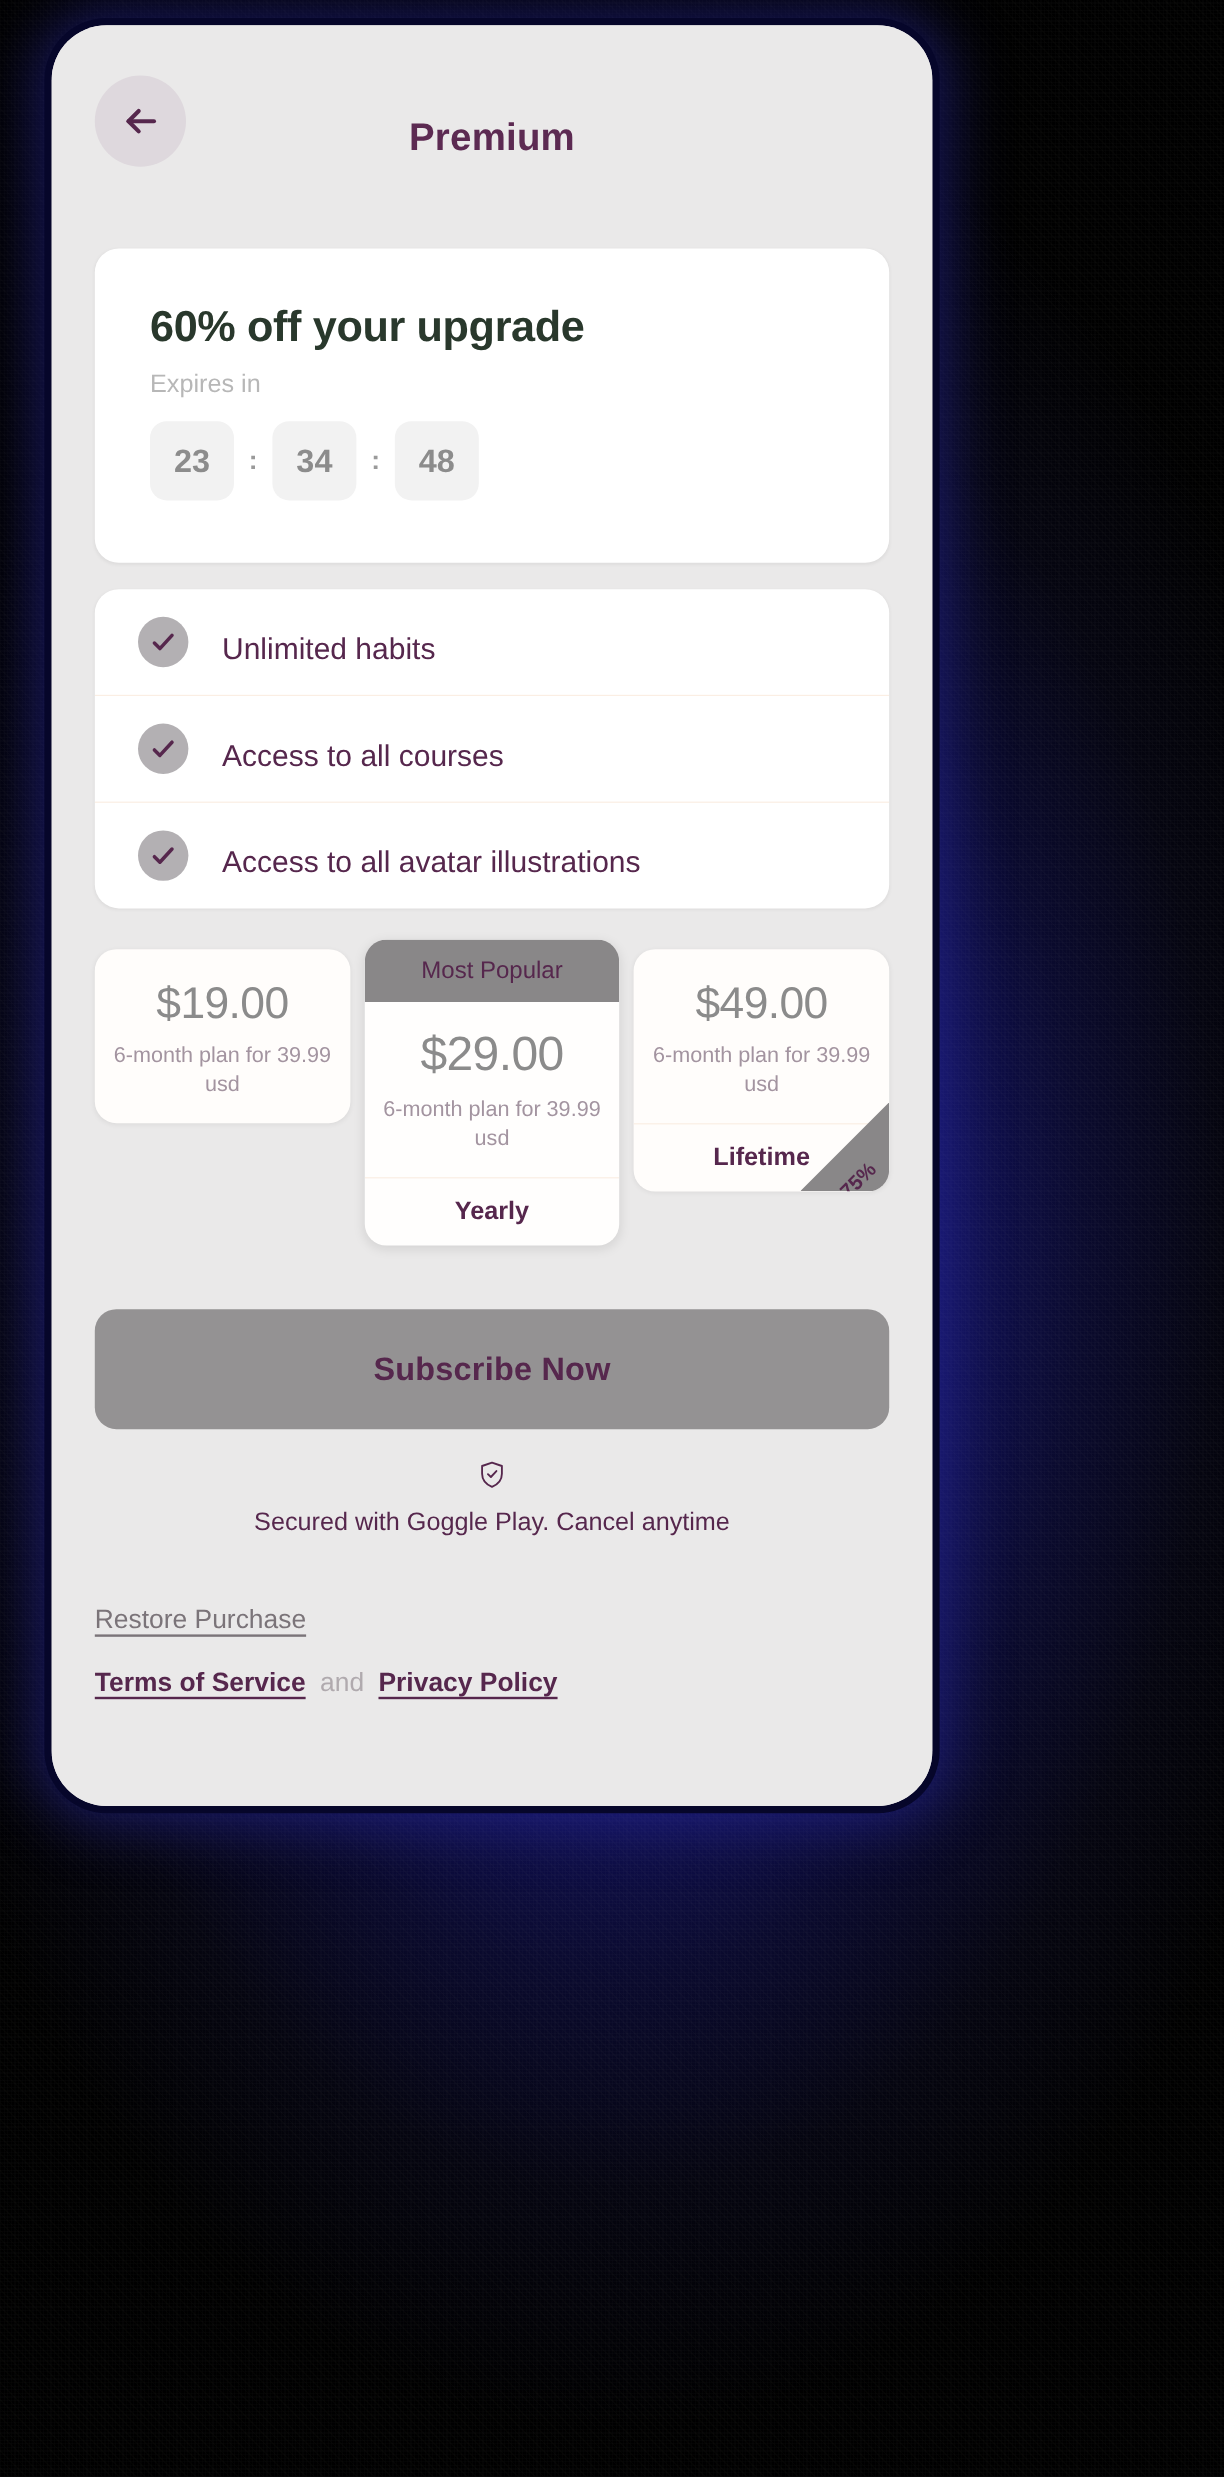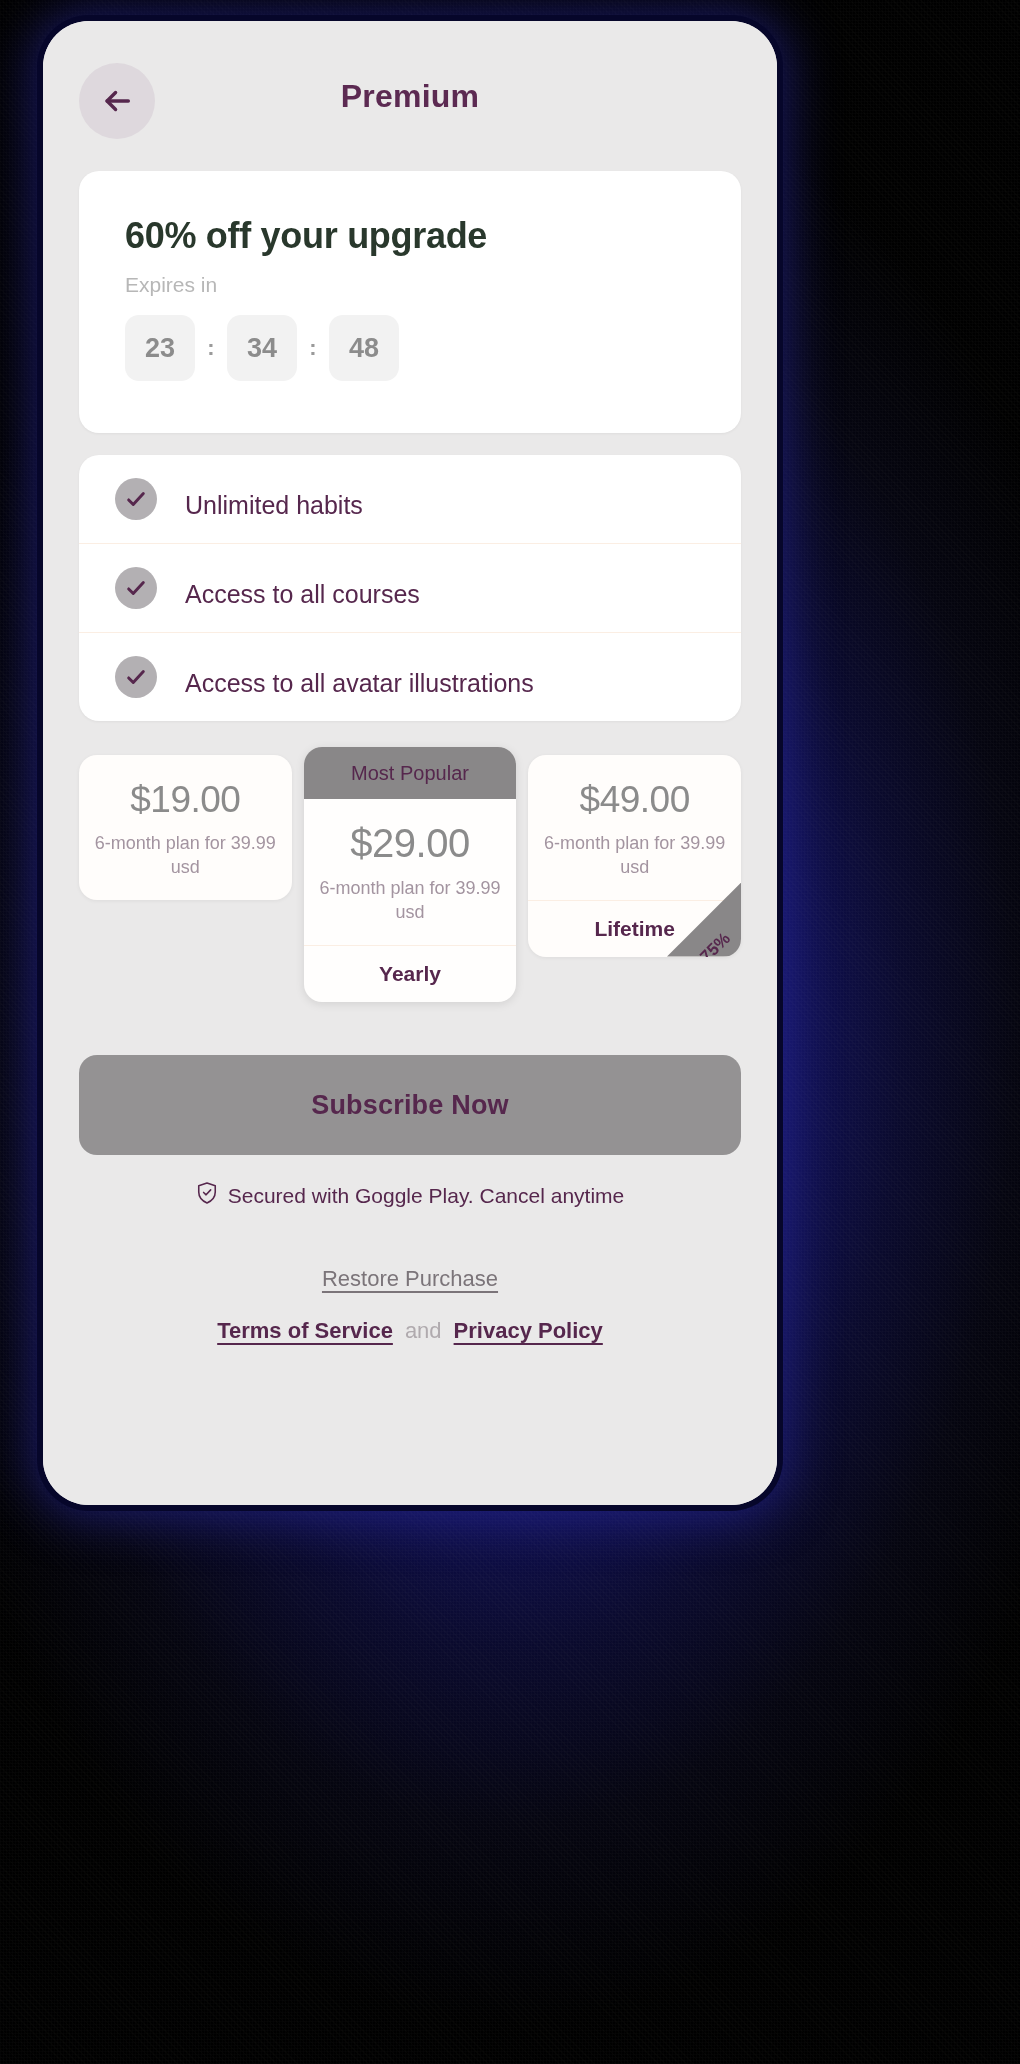--- a/index.html
+++ b/index.html
@@ -47,21 +47,21 @@
   .screen {
     position: absolute;
     inset: 0;
     background: #eae9e9;
     padding: 0 36px;
   }
 
   
   .header {
     position: relative;
-    height: 150px;
+    height: 186px;
     display: flex;
     align-items: center;
   }
   .back-btn {
     position: absolute;
     left: 0;
     top: 42px;
     width: 76px;
     height: 76px;
     border-radius: 50%;
@@ -267,26 +267,27 @@
     letter-spacing: .2px;
   }
   .secure-note {
     margin-top: 26px;
     display: flex;
     align-items: center;
     justify-content: center;
     gap: 10px;
     font-size: 21px;
     color: #56274d;
+    flex-direction: column;
   }
 
   
   .footer {
     margin-top: 56px;
-    text-align: center;
+    text-align: left;
   }
   .restore-link {
     display: inline-block;
     font-size: 22px;
     color: #7b7479;
     text-decoration: underline;
     text-underline-offset: 5px;
     cursor: pointer;
   }
   .legal {

